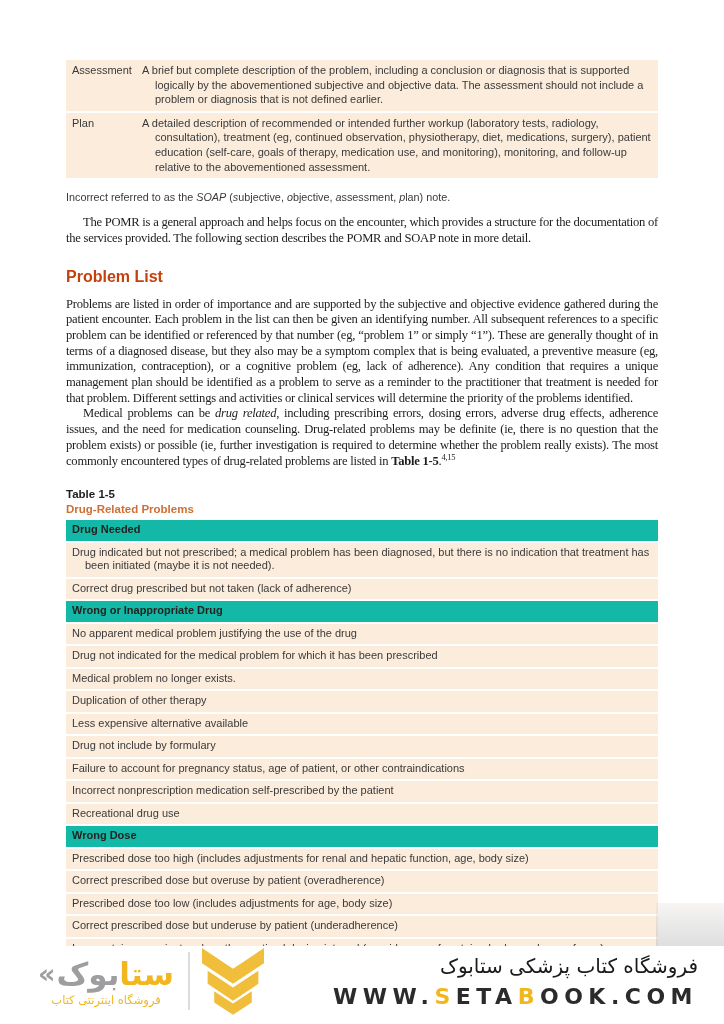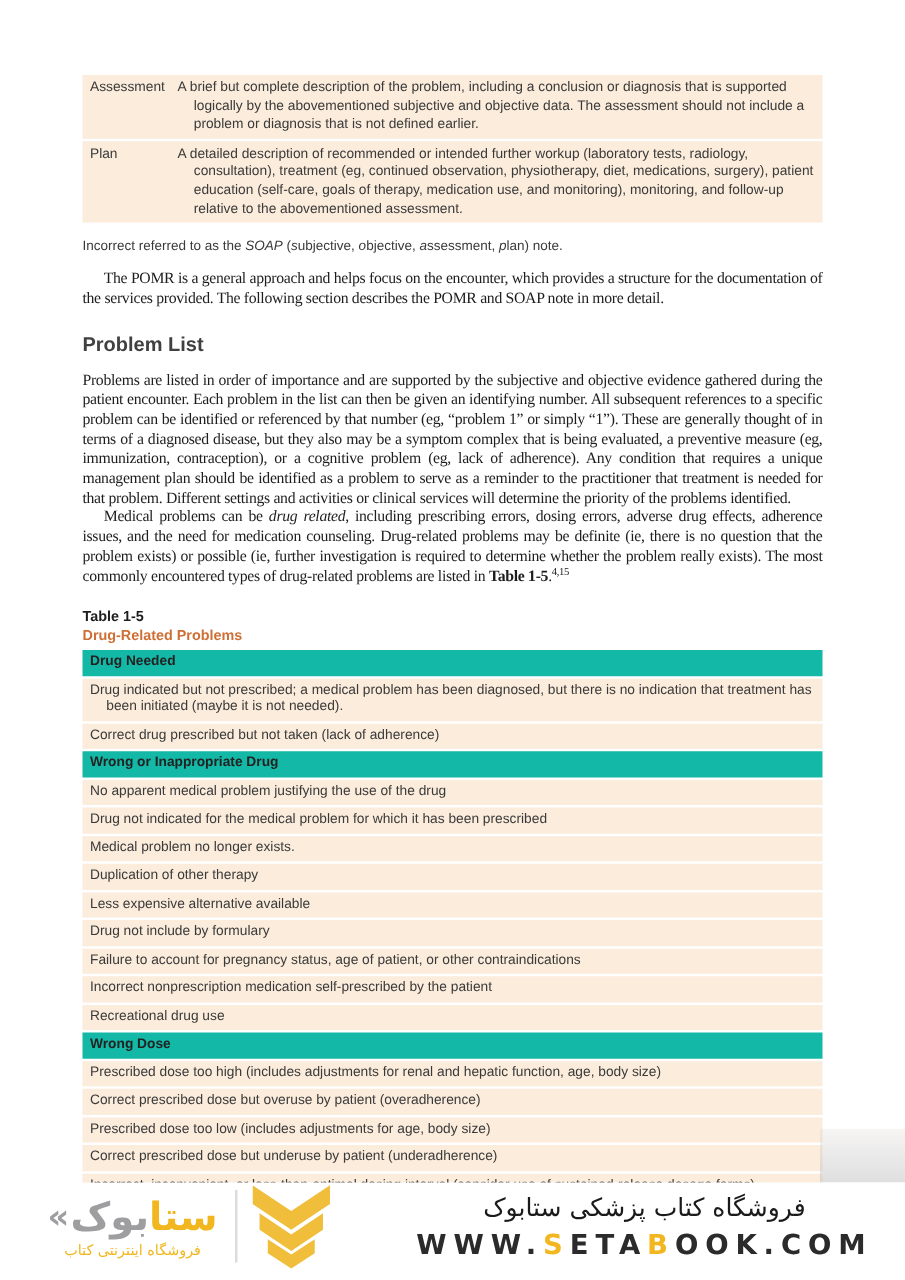--- a/index.html
+++ b/index.html
@@ -33,21 +33,21 @@
   
   .serif {
     font-family:"Liberation Serif", serif;
     font-size:12.6px; line-height:15.7px;
     text-align:justify; color:#1d1d1d;
     letter-spacing:-0.25px;
   }
   .para-pomr { margin-top:11px; text-indent:17px; }
   .section-heading {
     margin-top:21px;
-    font-size:16px; font-weight:bold; color:#404040;
+    font-size:16px; font-weight:bold; color:#c2410c;
     letter-spacing:0;
   }
   .para-problems { margin-top:11px; }
   .para-drug { text-indent:17px; }
   .para-drug i { }
   .para-drug b { font-weight:bold; }
   .para-drug sup { font-size:8.5px; vertical-align:super; line-height:0; }
 
   
   .tbl-label { margin-top:19px; font-size:11.5px; font-weight:bold; color:#1d1d1d; line-height:13px; }
@@ -76,21 +76,21 @@
   }
   .footer-logo { display:flex; align-items:center; }
   .logo-textblock { text-align:center; font-family:"DejaVu Sans", sans-serif; }
   .logo-fa-row { display:flex; align-items:center; }
   .logo-guillemet { color:#9e9ea0; font-size:27px; font-weight:bold; line-height:30px; margin-right:1px; }
   .logo-fa { font-size:31px; font-weight:bold; line-height:36px; direction:rtl; }
   .logo-fa .y { color:#f2b71e; }
   .logo-fa .g { color:#9e9ea0; }
   .logo-tagline { font-size:11.5px; color:#f2b71e; margin-top:1px; direction:rtl; }
   .logo-divider { width:2px; height:58px; background:#dcdcdc; margin:0 12px 0 14px; }
-  .footer-right { text-align:center; font-family:"DejaVu Sans", sans-serif; }
+  .footer-right { text-align:right; font-family:"DejaVu Sans", sans-serif; }
   .footer-title-fa { font-size:20px; color:#1a1a1a; direction:rtl; line-height:26px; }
   .footer-url {
     margin-top:5px;
     font-size:22px; font-weight:bold; color:#2b2b2b;
     letter-spacing:5.5px; line-height:26px;
     font-family:"DejaVu Sans", sans-serif;
   }
   .footer-url .hl { color:#f2b71e; }
 </style>
 </head>

